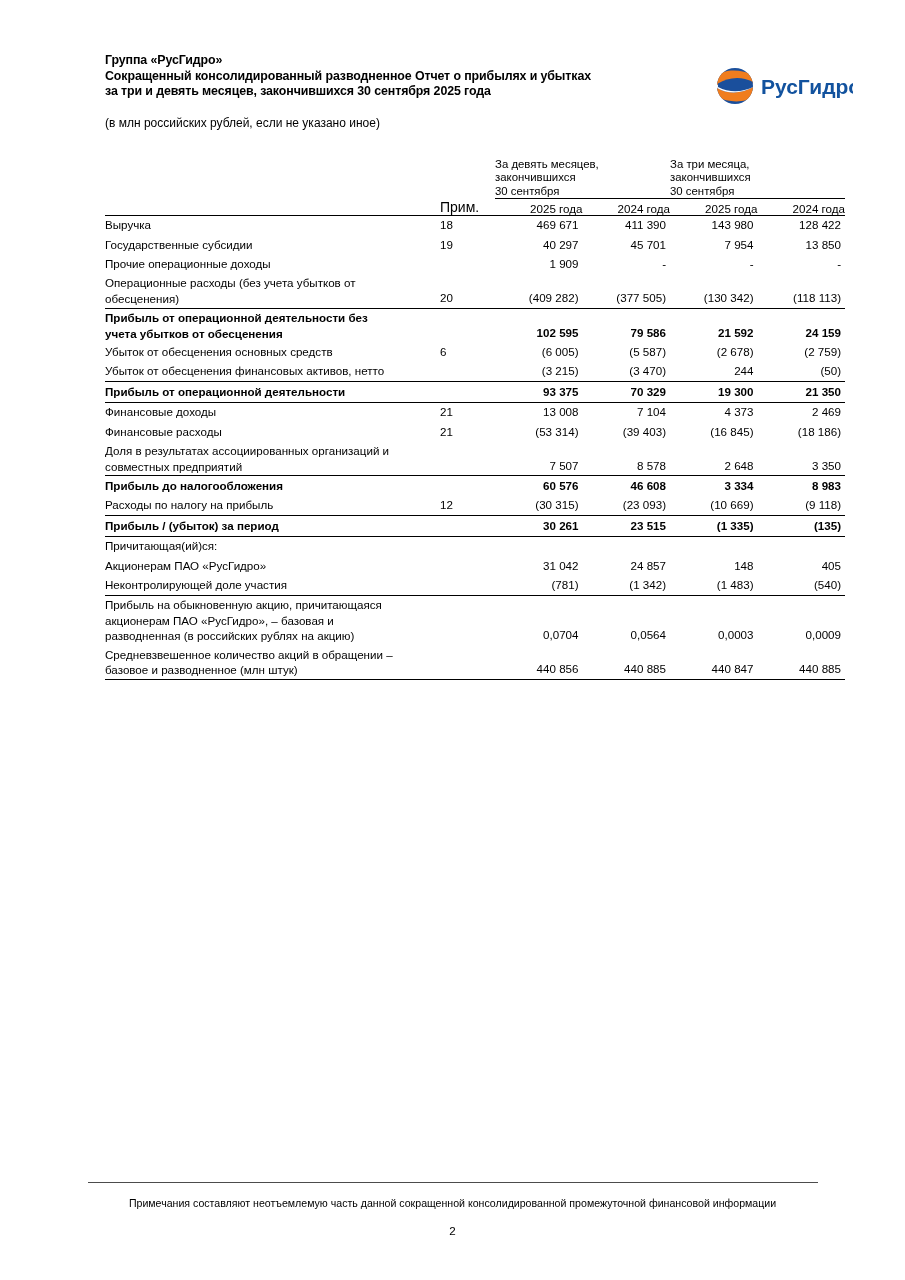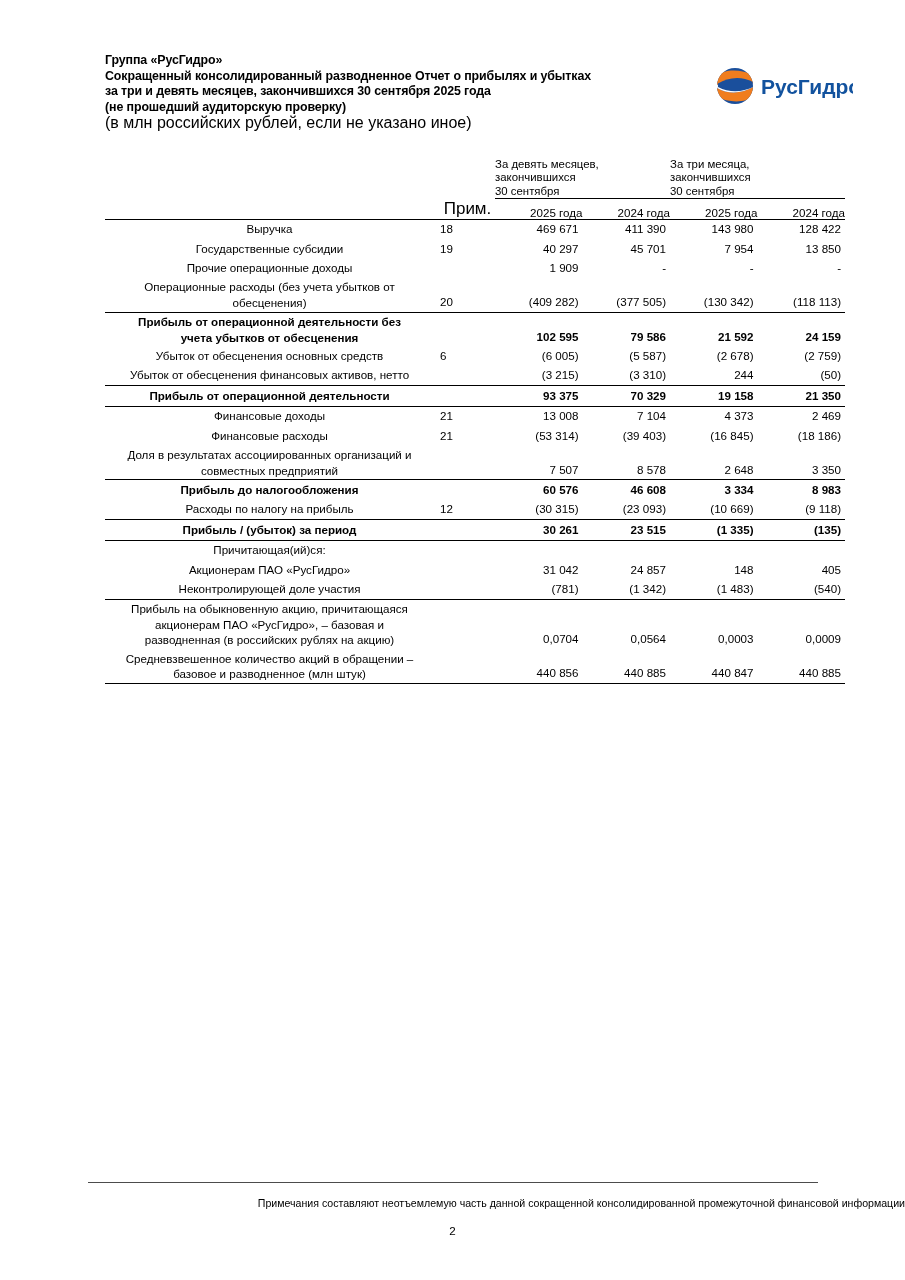--- a/index.html
+++ b/index.html
@@ -38,24 +38,24 @@
     width: 590px;
   }
   .title-line {
     font-size: 12.4px;
     font-weight: bold;
     line-height: 15.6px;
     letter-spacing: -0.1px;
     white-space: nowrap;
   }
   .subtitle-line {
-    font-size: 16px;
+    font-size: 12px;
     font-weight: normal;
     line-height: 14px;
-    margin-top: 1px;
+    margin-top: 16px;
     white-space: nowrap;
   }
 
   
   .logo-wrap {
     position: absolute;
     left: 713px;
     top: 62px;
     width: 140px;
     height: 48px;
@@ -86,23 +86,22 @@
   }
   .grp-title {
     text-align: left;
     font-weight: bold;
     font-size: 11.4px;
     line-height: 13.4px;
     white-space: nowrap;
     padding-bottom: 0px;
   }
   .note-head {
-    text-align: center;
     font-weight: bold;
-    font-size: 17px;
+    font-size: 14px;
     vertical-align: bottom;
     padding-bottom: 1px;
   }
   .year-head {
     text-align: right;
     font-weight: bold;
     font-size: 11.6px;
     padding-top: 3px;
     padding-bottom: 3px;
     padding-right: 4px;
@@ -111,21 +110,21 @@
   .rule-top-group { border-top: 1.2px solid #000; }
   .rule-under-years { border-bottom: 1.2px solid #000; }
 
   
   .fin tbody td {
     font-size: 11.6px;
     line-height: 16.4px;
     padding-top: 1.5px;
     padding-bottom: 1.5px;
   }
-  td.lbl { text-align: center; padding-right: 6px; }
+  td.lbl { text-align: left; padding-right: 6px; }
   td.note { text-align: left; }
   td.num { text-align: right; padding-right: 4px; white-space: nowrap; }
 
   tr.bold td { font-weight: bold; }
   tr.botline td { border-bottom: 1.2px solid #000; }
 
   
   td.lbl.two-line { line-height: 15.4px; }
 
   
@@ -141,21 +140,21 @@
     top: 0;
     width: 730px;
     height: 1.2px;
     background: #4c4c4c;
   }
   .footer-note {
     position: absolute;
     left: 0;
     top: 14px;
     width: 905px;
-    text-align: right;
+    text-align: center;
     font-size: 10.6px;
     line-height: 14px;
   }
   .footer-page {
     position: absolute;
     left: 0;
     top: 42px;
     width: 905px;
     text-align: center;
     font-size: 11.6px;
@@ -165,21 +164,20 @@
 <body>
 
 <div class="page">
 
   <div class="header">
 
     <div class="header-text">
       <div class="title-line">Группа «РусГидро»</div>
       <div class="title-line">Сокращенный консолидированный разводненное Отчет о прибылях и убытках</div>
       <div class="title-line">за три и девять месяцев, закончившихся 30 сентября 2025 года</div>
-      <div class="title-line">(не прошедший аудиторскую проверку)</div>
       <div class="subtitle-line">(в млн российских рублей, если не указано иное)</div>
     </div>
 
     <div class="logo-wrap">
       <svg class="logo-svg" width="140" height="48" viewBox="0 0 140 48" xmlns="http://www.w3.org/2000/svg">
         <defs>
           <clipPath id="globeClip">
               <circle cx="22" cy="24" r="18"></circle>
             </clipPath>
         </defs>
@@ -290,31 +288,31 @@
           <td class="num">(6 005)</td>
           <td class="num">(5 587)</td>
           <td class="num">(2 678)</td>
           <td class="num">(2 759)</td>
         </tr>
 
         <tr class="botline">
           <td class="lbl">Убыток от обесценения финансовых активов, нетто</td>
           <td class="note"></td>
           <td class="num">(3 215)</td>
-          <td class="num">(3 310)</td>
+          <td class="num">(3 470)</td>
           <td class="num">244</td>
           <td class="num">(50)</td>
         </tr>
 
         <tr class="bold botline">
           <td class="lbl">Прибыль от операционной деятельности</td>
           <td class="note"></td>
           <td class="num">93 375</td>
           <td class="num">70 329</td>
-          <td class="num">19 158</td>
+          <td class="num">19 300</td>
           <td class="num">21 350</td>
         </tr>
 
         <tr>
           <td class="lbl">Финансовые доходы</td>
           <td class="note">21</td>
           <td class="num">13 008</td>
           <td class="num">7 104</td>
           <td class="num">4 373</td>
           <td class="num">2 469</td>

